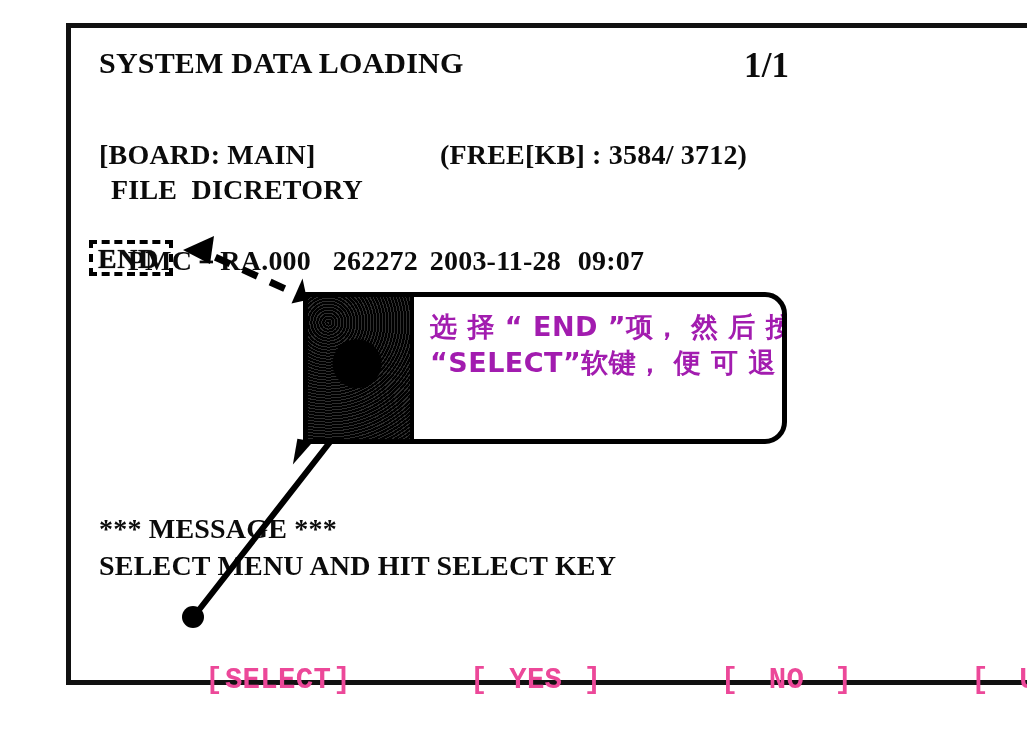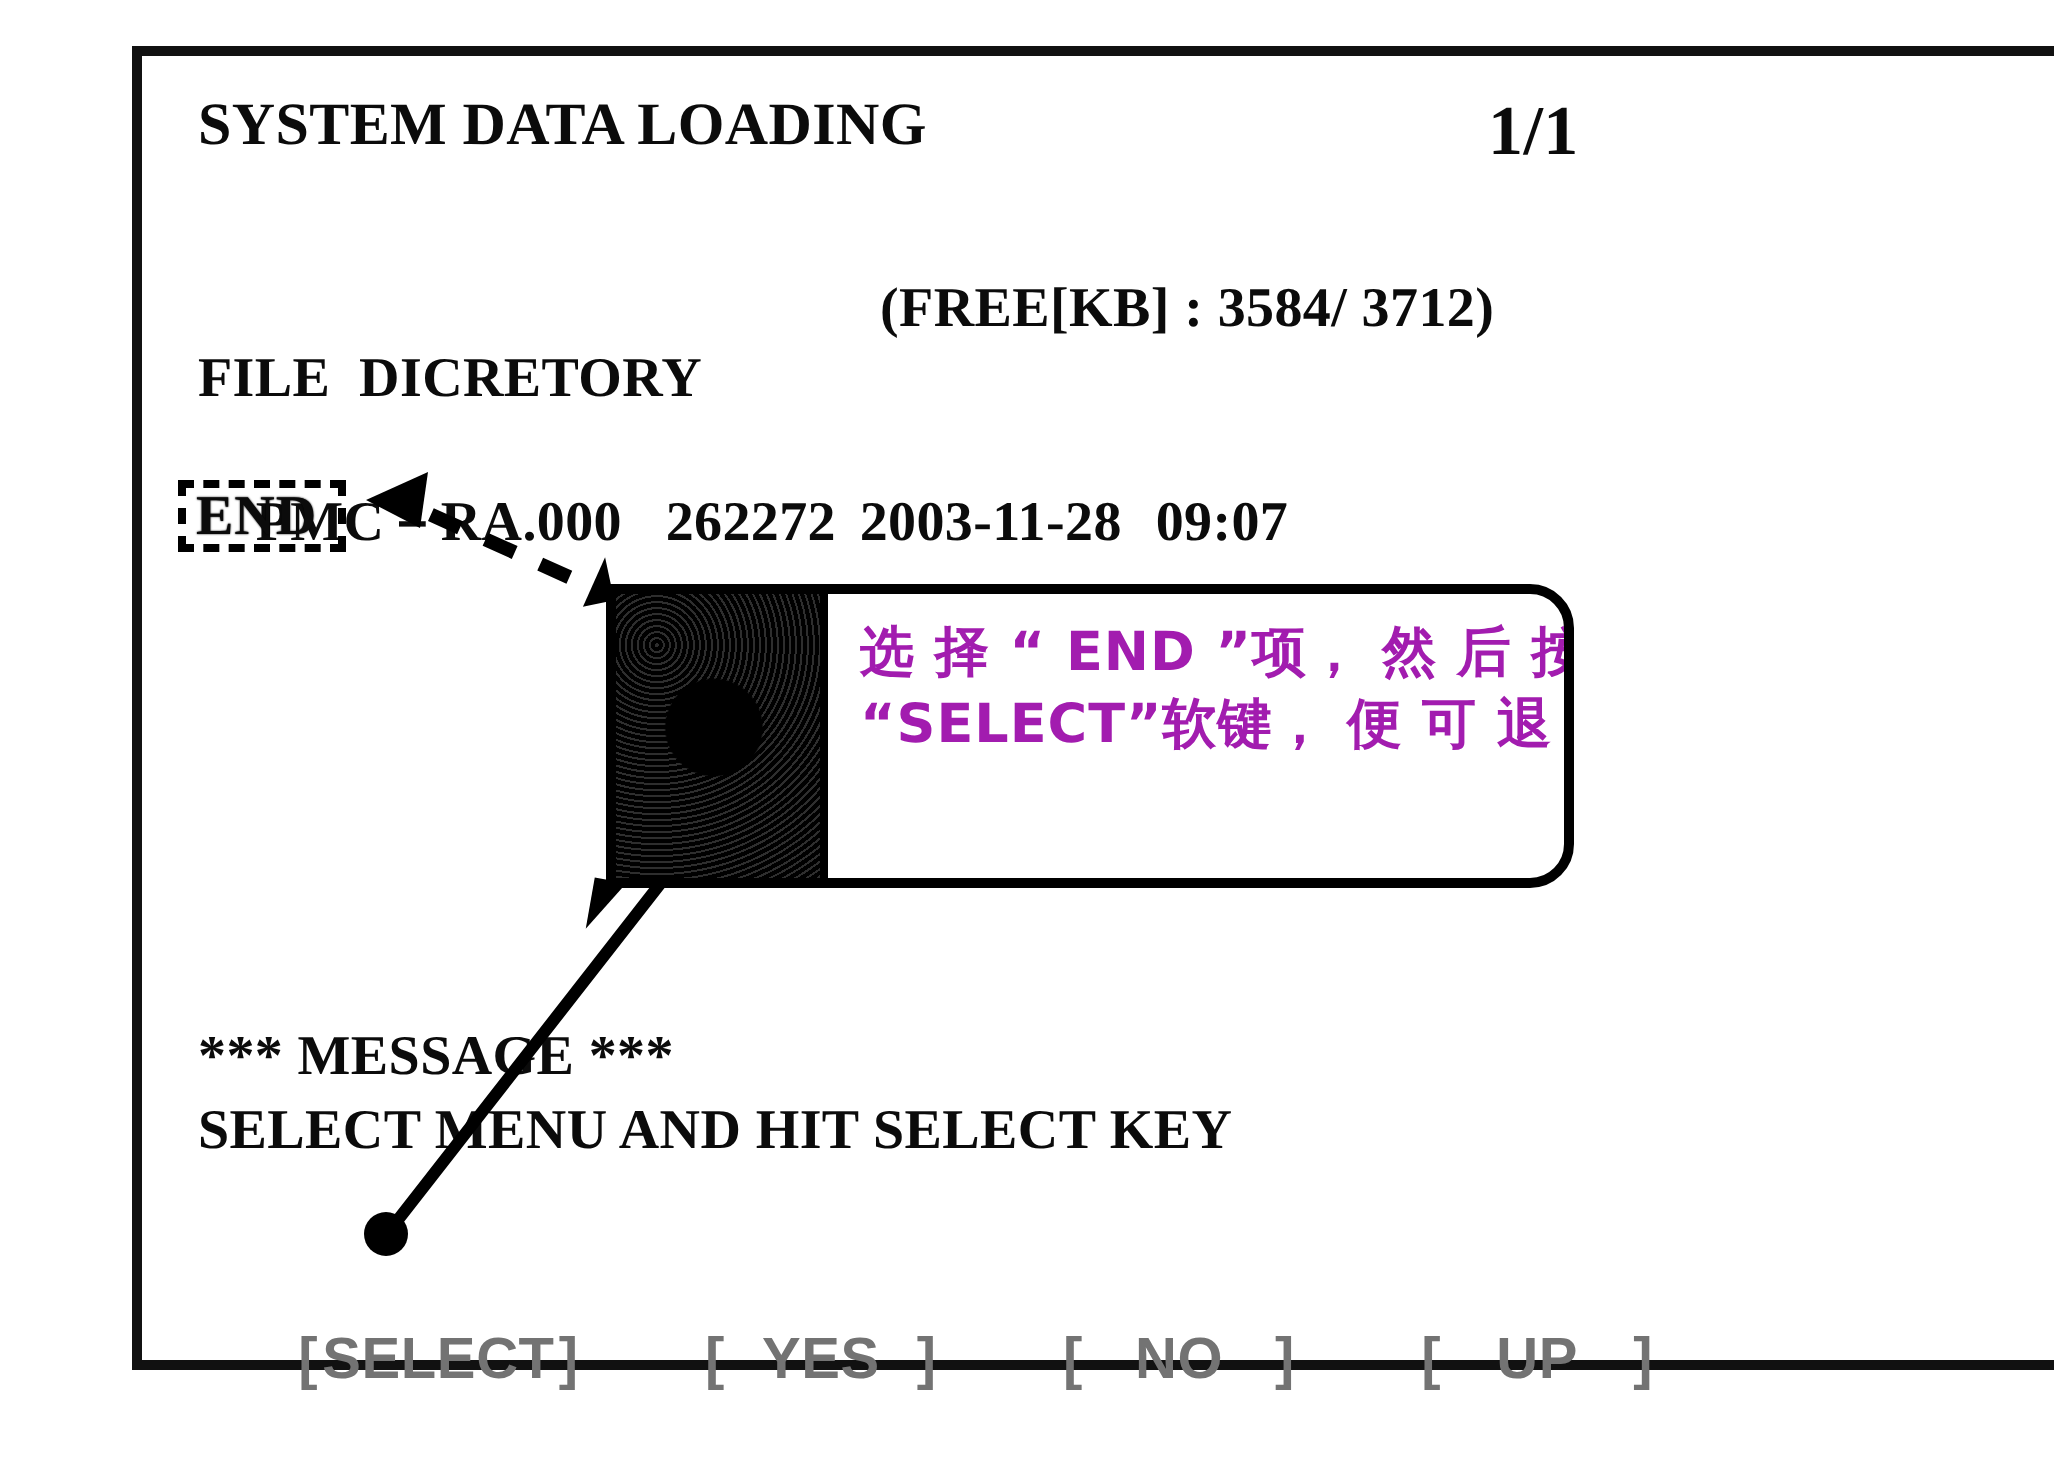--- a/index.html
+++ b/index.html
@@ -46,21 +46,21 @@
   }
   #page-indicator {
     left: 673px;
     top: 18px;
     font-size: 35px;
   }
 
   
   #board-line   { left: 28px; top: 111px; font-size: 28px; }
   #free-line    { left: 369px; top: 111px; font-size: 28px; }
-  #dir-label    { left: 28px; top: 146px; font-size: 28px; }
+  #dir-label    { left: 40px; top: 146px; font-size: 28px; }
   #file-row     { left: 28px; top: 182px; font-size: 28px; }
   #file-row .f-name { display: inline-block; width: 205px; }
   #file-row .f-size { display: inline-block; width: 97px; }
   #file-row .f-date { display: inline-block; width: 148px; }
   #file-row .f-time { display: inline-block; }
 
   
   #end-marker {
     position: absolute;
     left: 18px;
@@ -85,24 +85,24 @@
   
   #softkey-bar {
     position: absolute;
     left: 26px;
     top: 603px;
     width: 806px;
     display: flex;
     justify-content: flex-start;
   }
   .softkey {
-    font-family: Liberation Sans, sans-serif;
+    font-family: Liberation Mono, monospace;
     font-weight: bold;
     font-size: 29px;
-    color: #737373;
+    color: #ec4899;
     white-space: pre;
     letter-spacing: 0.3px;
     margin-right: 9px;
   }
   .softkey .brk { padding: 0 2px; }
   .softkey .lbl {
     display: inline-block;
     text-align: center;
     min-width: 104px;
   }
@@ -191,20 +191,21 @@
 </style>
 </head>
 <body>
 
 <div id="cnc-screen">
 
   <div class="scr-text" id="title-row">SYSTEM DATA LOADING</div>
 
   <div class="scr-text" id="page-indicator">1/1</div>
 
+  <div class="scr-text" id="board-line">[BOARD: MAIN]</div>
 
   <div class="scr-text" id="free-line">(FREE[KB] : 3584/ 3712)</div>
 
   <div class="scr-text" id="dir-label">FILE  DICRETORY</div>
 
   <div class="scr-text" id="file-row">
     <span class="f-name">PMC－RA.000</span><span class="f-size">262272</span><span class="f-date">2003-11-28</span><span class="f-time">09:07</span>
   </div>
 
   <div id="end-marker"></div>

